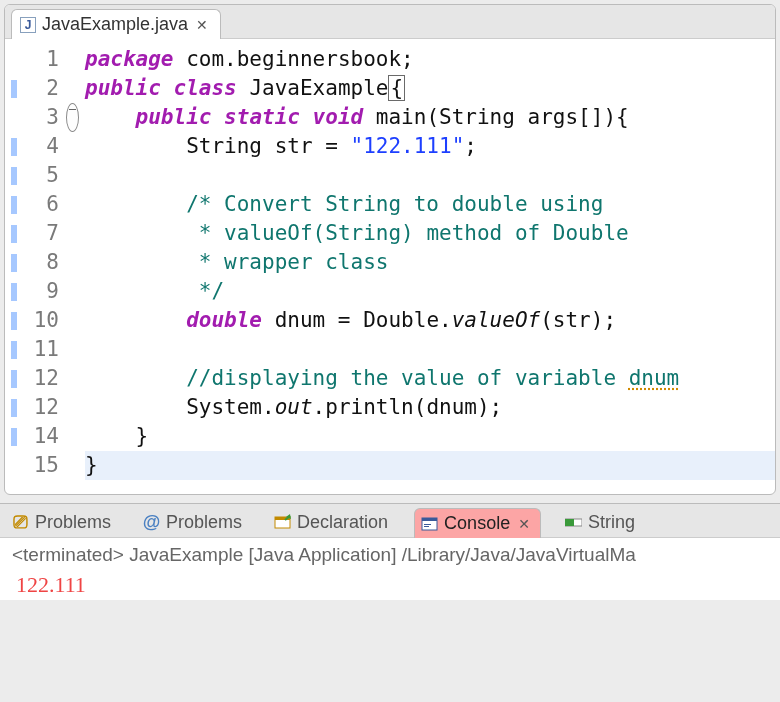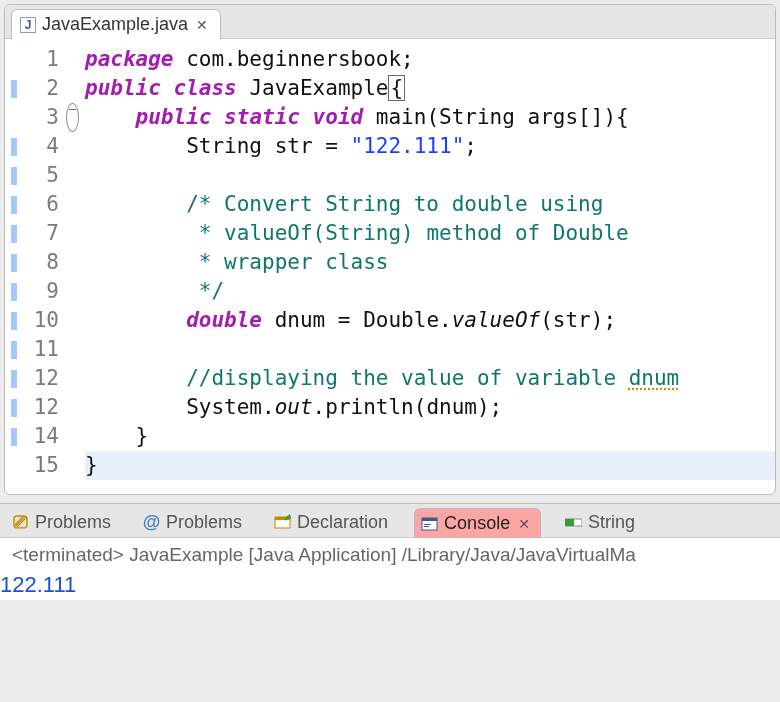--- a/index.html
+++ b/index.html
@@ -156,24 +156,24 @@
   .decl-icon svg, .con-icon svg, .prog-icon svg { display:block; }
   .status-line {
     font-family: Arial, sans-serif;
     font-size: 19px;
     color: #666;
     padding: 6px 10px 4px 12px;
     white-space: nowrap;
     overflow: hidden;
   }
   .output {
-    font-family: Liberation Sans, sans-serif;
+    font-family: Liberation Serif, serif;
     font-size: 22px;
-    color: #1d4ed8;
-    padding: 2px 0;
+    color: #ef4444;
+    padding: 2px 16px;
   }
 </style>
 </head>
 <body>
 
 <div class="editor-panel">
   <div class="tab-bar">
     <div class="tab">
       <span class="j-icon">J</span>
       <span>JavaExample.java</span>

